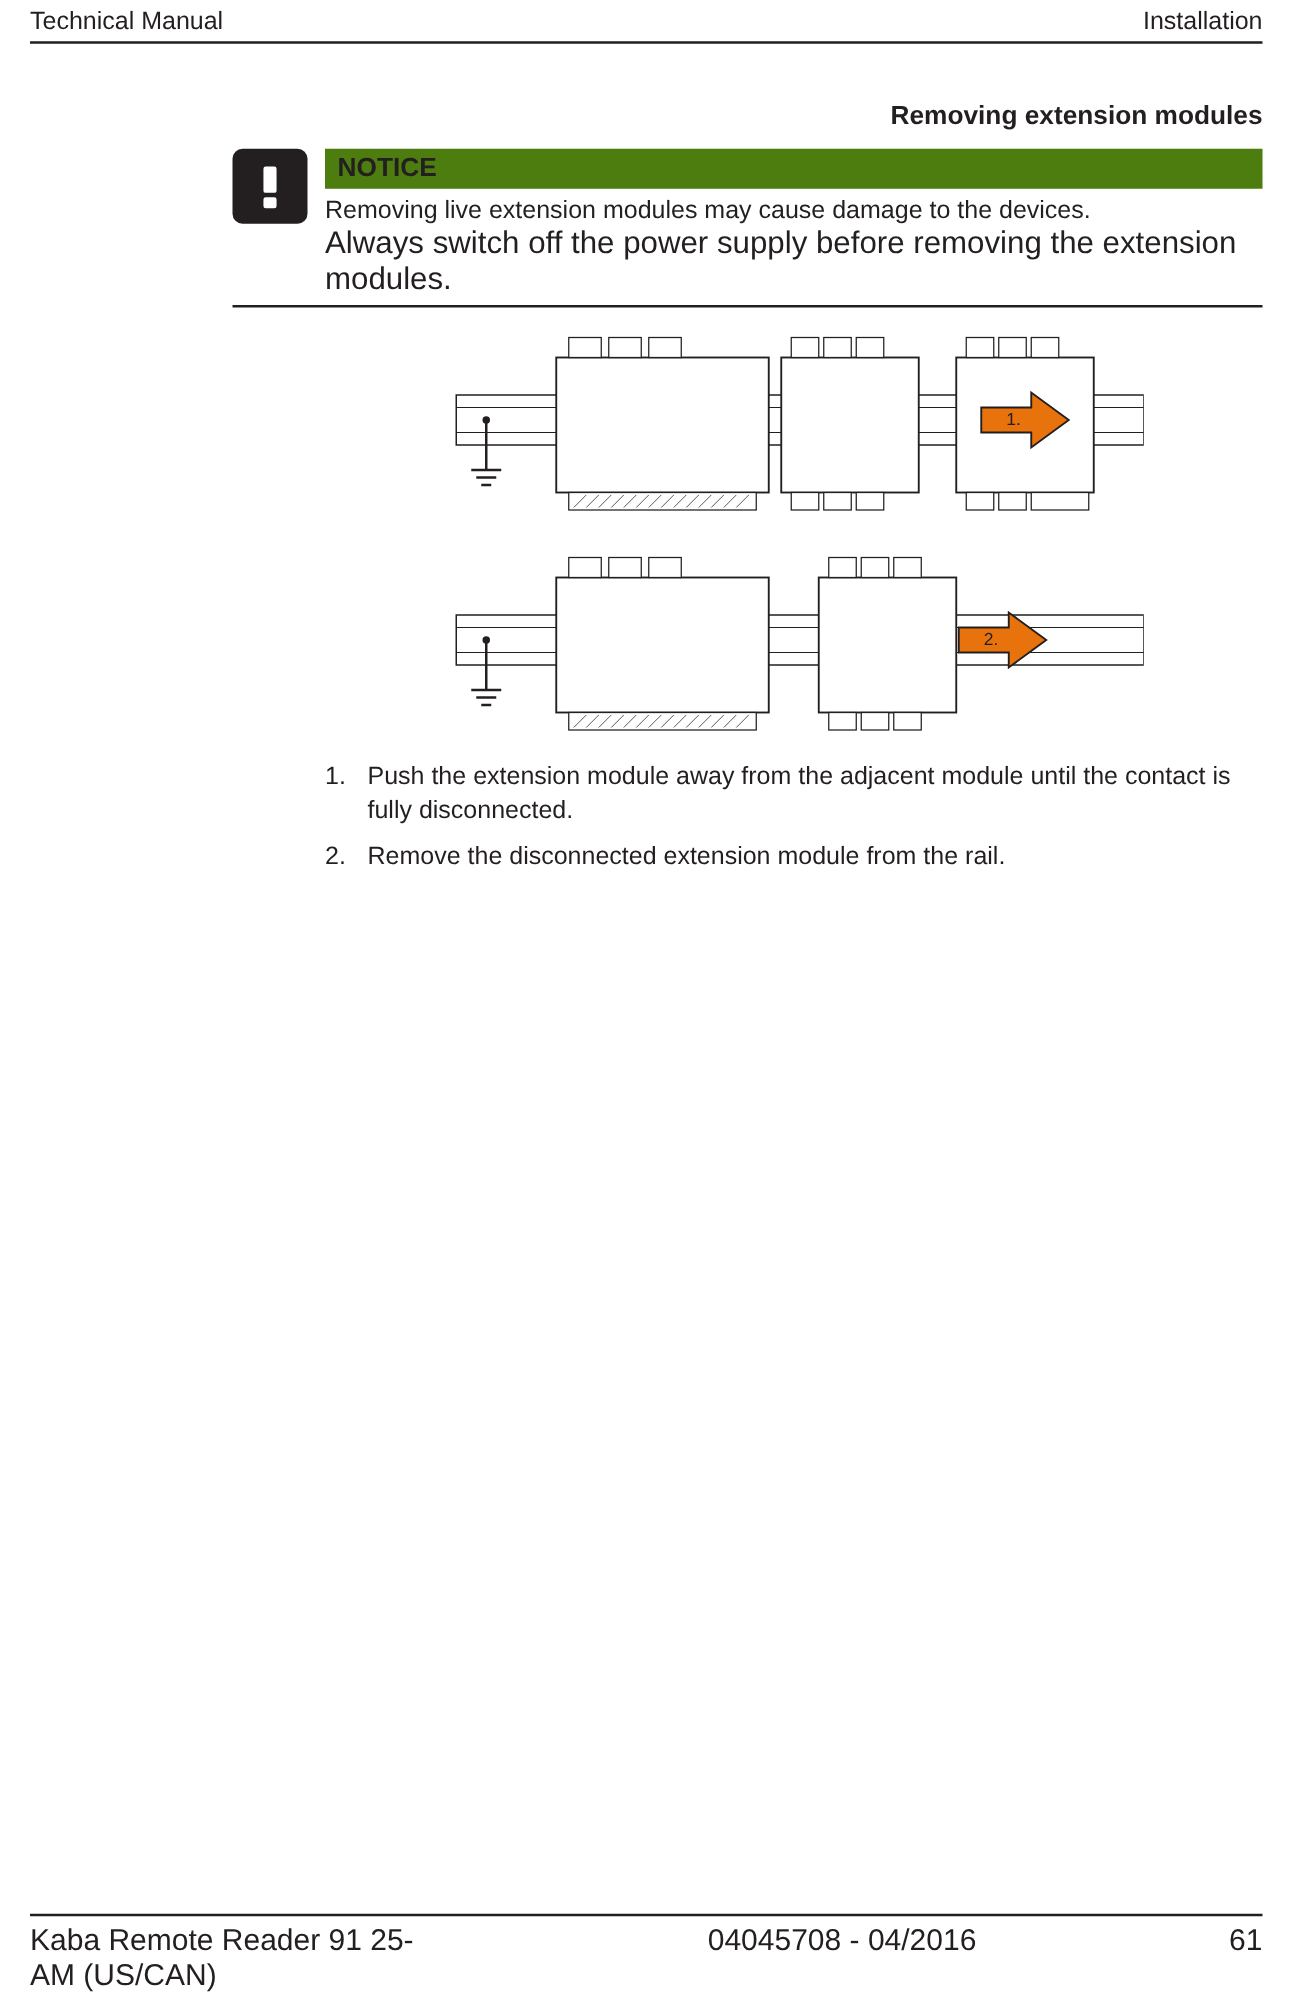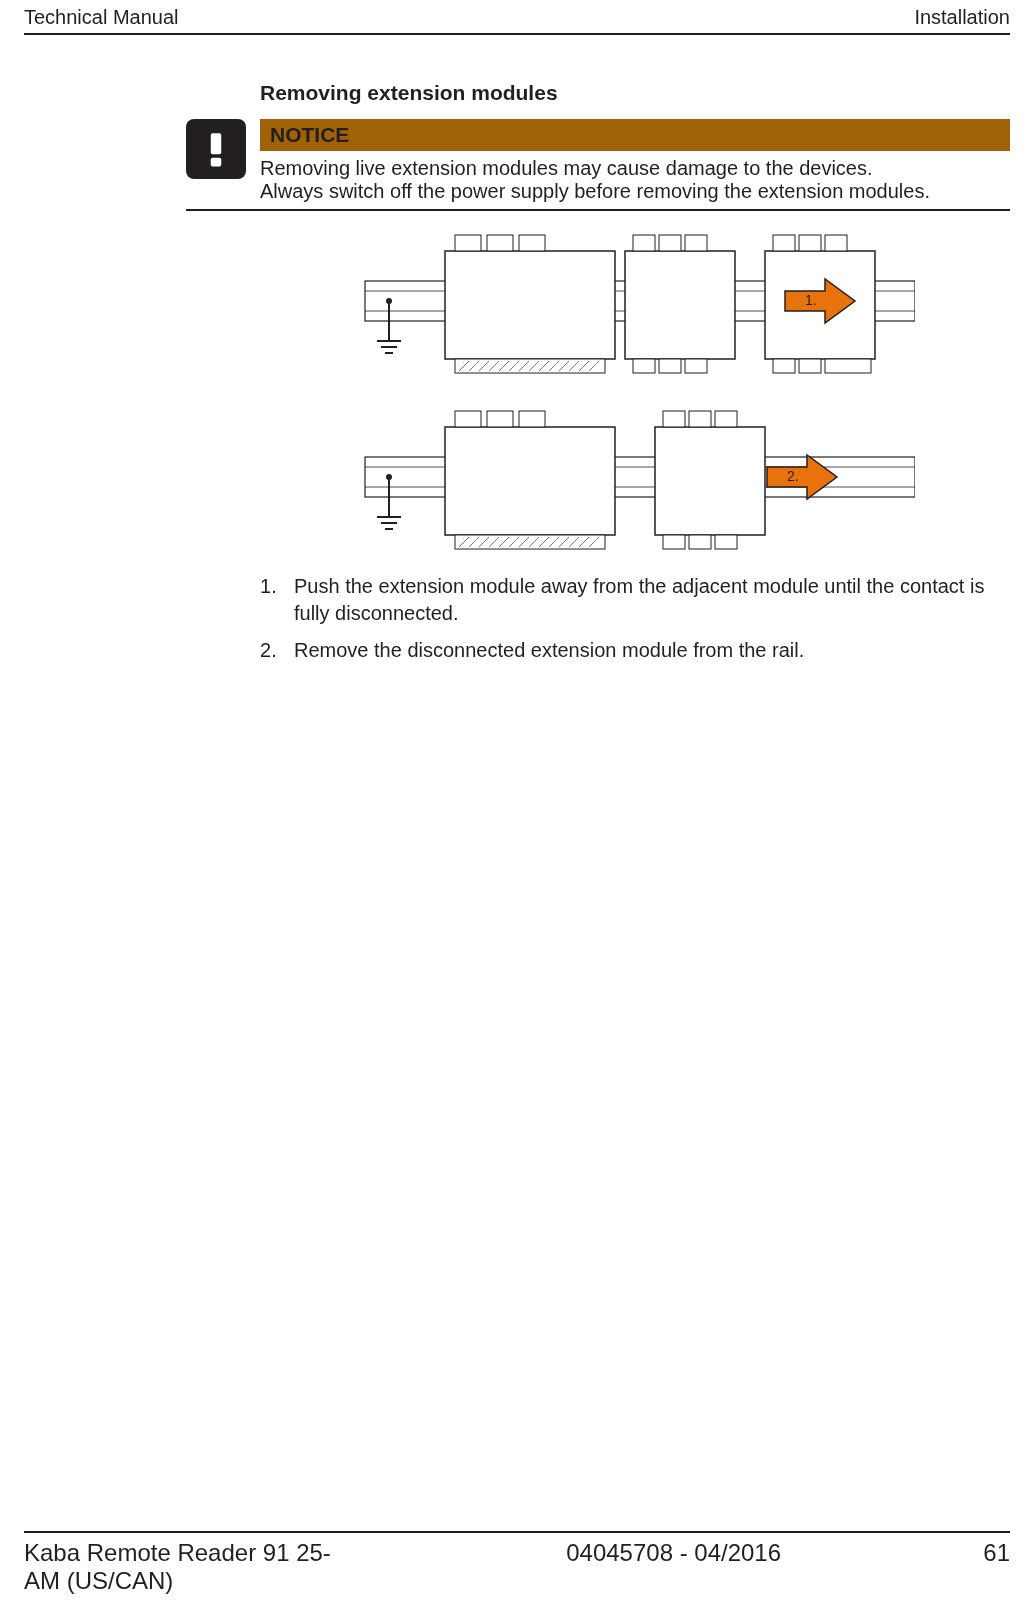--- a/index.html
+++ b/index.html
@@ -25,53 +25,54 @@
   .content {
     margin-left: 236px;
     margin-right: 0;
     padding-top: 46px;
   }
   .section-title {
     font-weight: 700;
     font-size: 21px;
     margin-bottom: 14px;
     color: #231f20;
+    text-align: right;
   }
   .notice-block {
     position: relative;
     margin-left: -74px;
     display: flex;
     align-items: flex-start;
     gap: 14px;
   }
   .notice-icon {
     width: 60px; height: 60px;
     background: #231f20;
     border-radius: 8px;
     display: flex;
     align-items: center;
     justify-content: center;
     flex-shrink: 0;
   }
   .notice-icon svg { width: 42px; height: 42px; }
   .notice-body { flex: 1; }
   .notice-label {
-    background: #a16207;
+    background: #4d7c0f;
     font-weight: 700;
     font-size: 21px;
     padding: 4px 10px;
     margin-bottom: 6px;
   }
   .notice-text1 {
     font-size: 20px;
     font-weight: 500;
     margin-bottom: 0;
   }
   .notice-text2 {
-    font-size: 20px;
+    font-size: 25px;
     margin-bottom: 6px;
   }
   .notice-divider {
     border-bottom: 2px solid #231f20;
     margin-left: -74px;
     margin-bottom: 10px;
   }
   .diagram-wrap {
     display: flex;
     justify-content: center;

